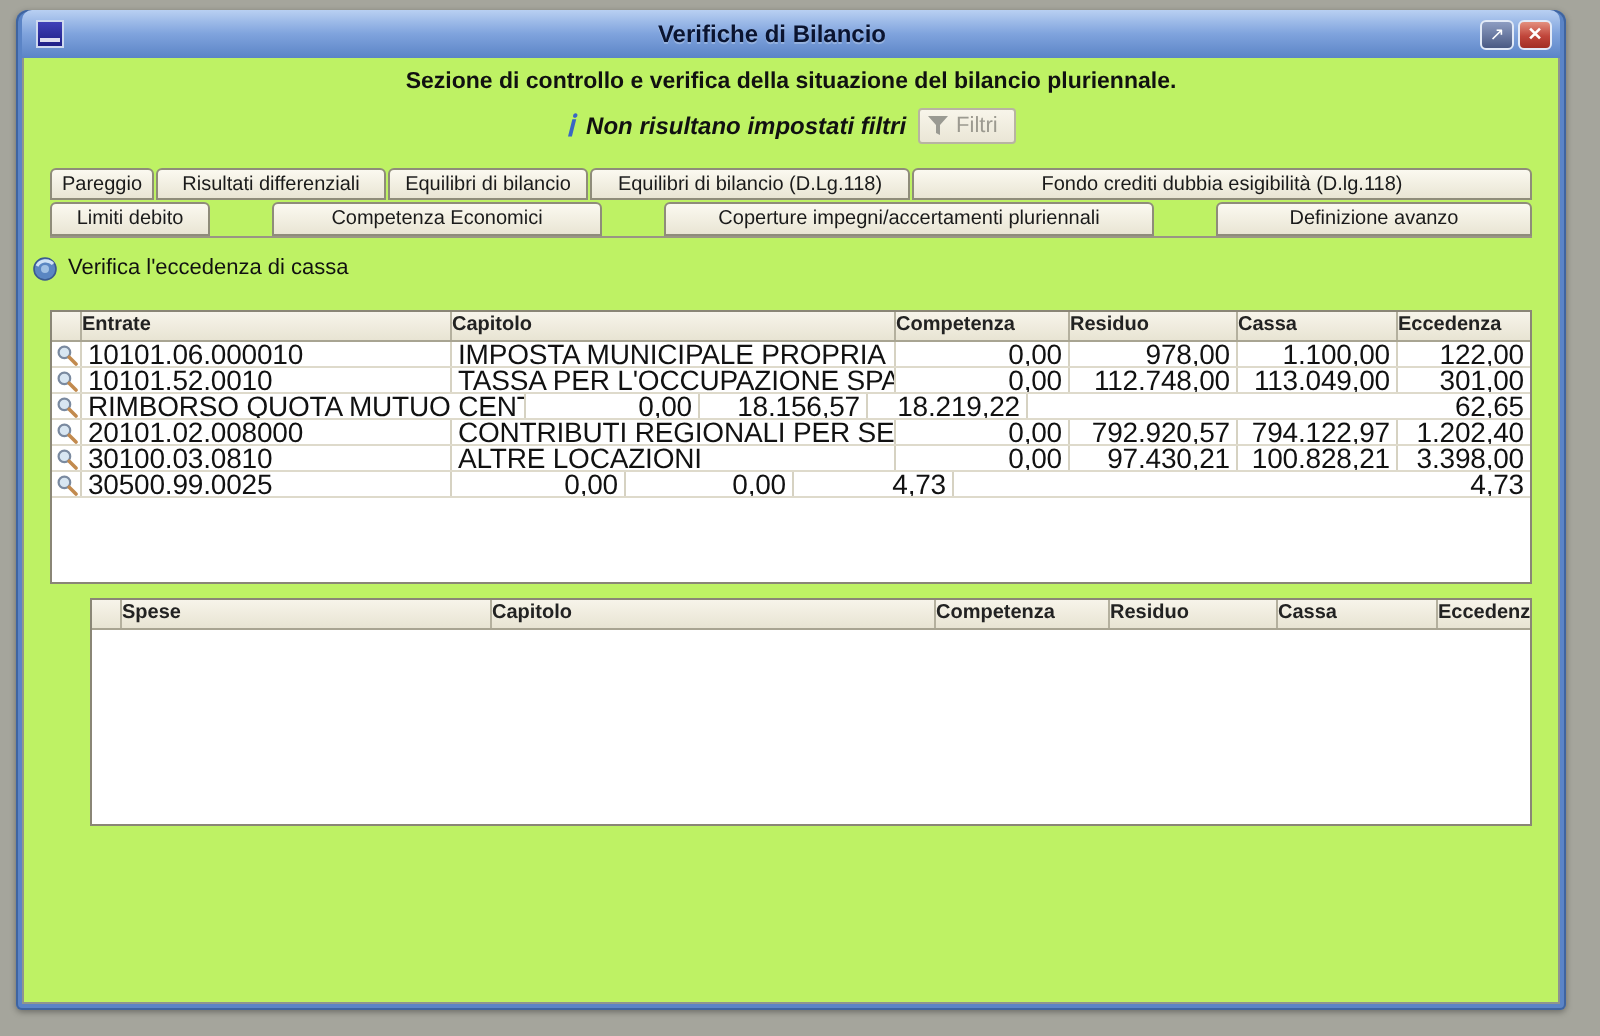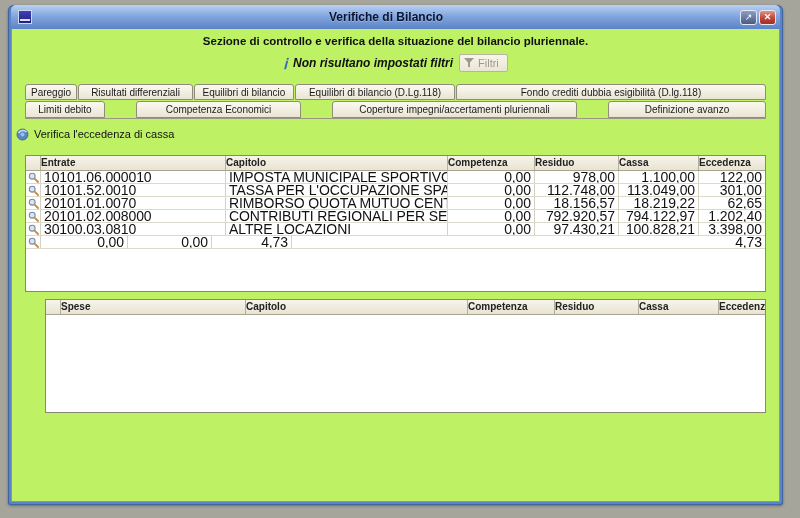--- a/index.html
+++ b/index.html
@@ -172,21 +172,21 @@
       <div class="tbody">
 
         <div class="trow">
           <div class="td c-icon">
               <svg class="mag" width="11" height="11" viewBox="0 0 11 11">
                 <circle cx="4.2" cy="4.2" r="2.9" fill="#d8e6f2" stroke="#7a8aa0" stroke-width="1.1"></circle>
                 <line x1="6.6" y1="6.6" x2="10" y2="10" stroke="#c28a4e" stroke-width="1.8" stroke-linecap="round"></line>
               </svg>
             </div>
           <div class="td c-a">10101.06.000010</div>
-          <div class="td c-b">IMPOSTA MUNICIPALE SPORTIVO</div>
+          <div class="td c-b">IMPOSTA MUNICIPALE PROPRIA</div>
           <div class="td c-c num">0,00</div>
           <div class="td c-d num">978,00</div>
           <div class="td c-e num">1.100,00</div>
           <div class="td c-f num">122,00</div>
         </div>
 
         <div class="trow">
           <div class="td c-icon">
               <svg class="mag" width="11" height="11" viewBox="0 0 11 11">
                 <circle cx="4.2" cy="4.2" r="2.9" fill="#d8e6f2" stroke="#7a8aa0" stroke-width="1.1"></circle>
@@ -201,21 +201,20 @@
           <div class="td c-f num">301,00</div>
         </div>
 
         <div class="trow">
           <div class="td c-icon">
               <svg class="mag" width="11" height="11" viewBox="0 0 11 11">
                 <circle cx="4.2" cy="4.2" r="2.9" fill="#d8e6f2" stroke="#7a8aa0" stroke-width="1.1"></circle>
                 <line x1="6.6" y1="6.6" x2="10" y2="10" stroke="#c28a4e" stroke-width="1.8" stroke-linecap="round"></line>
               </svg>
             </div>
-          <div class="td c-a">20101.01.0070</div>
           <div class="td c-b">RIMBORSO QUOTA MUTUO CENTRO SPORTIVO MINISTERO</div>
           <div class="td c-c num">0,00</div>
           <div class="td c-d num">18.156,57</div>
           <div class="td c-e num">18.219,22</div>
           <div class="td c-f num">62,65</div>
         </div>
 
         <div class="trow">
           <div class="td c-icon">
               <svg class="mag" width="11" height="11" viewBox="0 0 11 11">
@@ -246,20 +245,21 @@
           <div class="td c-f num">3.398,00</div>
         </div>
 
         <div class="trow">
           <div class="td c-icon">
               <svg class="mag" width="11" height="11" viewBox="0 0 11 11">
                 <circle cx="4.2" cy="4.2" r="2.9" fill="#d8e6f2" stroke="#7a8aa0" stroke-width="1.1"></circle>
                 <line x1="6.6" y1="6.6" x2="10" y2="10" stroke="#c28a4e" stroke-width="1.8" stroke-linecap="round"></line>
               </svg>
             </div>
+          <div class="td c-a">30500.99.0025</div>
           <div class="td c-c num">0,00</div>
           <div class="td c-d num">0,00</div>
           <div class="td c-e num">4,73</div>
           <div class="td c-f num">4,73</div>
         </div>
 
       </div>
     </div>
 
     <div class="table spese">

